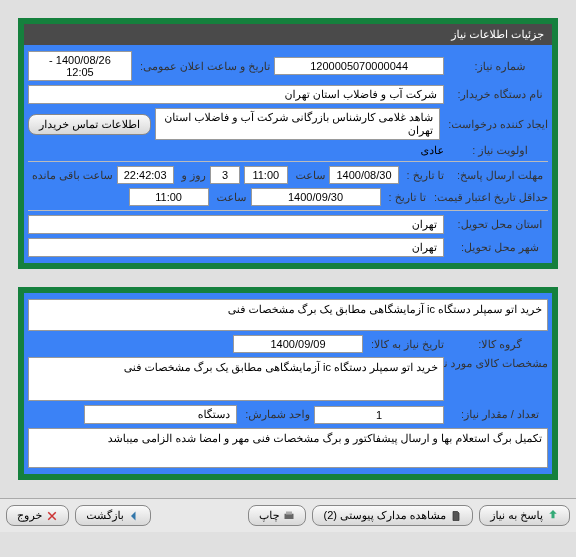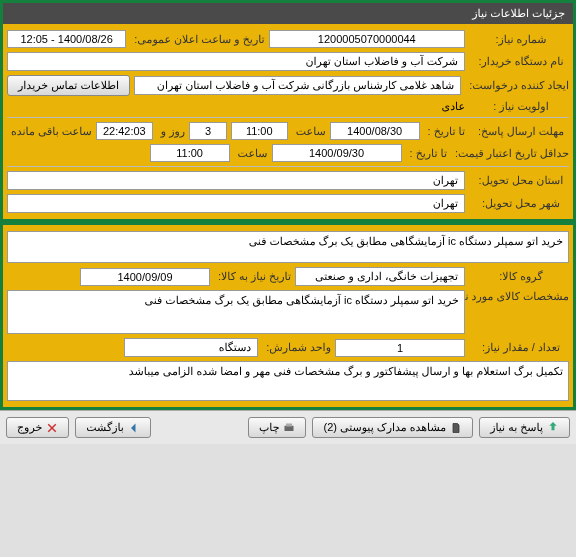--- a/index.html
+++ b/index.html
@@ -4,23 +4,23 @@
 <style>
   * { box-sizing: border-box; margin: 0; padding: 0; }
   body {
     font-family: Tahoma, Arial, sans-serif;
     font-size: 11px;
     background: #e0e0e0;
     direction: rtl;
     width: 576px;
   }
   .panel {
-    border: 3px solid #15803d;
-    margin: 0;
-    background: #eab308;
+    border: 6px solid #15803d;
+    margin: 18px;
+    background: #3b82f6;
   }
   .panel-header {
     background: #4a4a4a;
     color: #fff;
     padding: 4px 8px;
     font-size: 11px;
     text-align: right;
   }
   .panel-body {
     padding: 4px;
@@ -62,21 +62,21 @@
     background: #fff;
     border: 1px solid #999;
     padding: 3px 5px;
     min-height: 32px;
     width: 100%;
     text-align: right;
   }
   .btn {
     background: linear-gradient(#fafafa,#d8d8d8);
     border: 1px solid #888;
-    border-radius: 3px;
+    border-radius: 8px;
     padding: 3px 10px;
     font-size: 11px;
     font-family: inherit;
     cursor: pointer;
     display: inline-flex;
     align-items: center;
     gap: 4px;
   }
   .footer {
     padding: 6px;
@@ -167,35 +167,34 @@
 
 <div class="panel">
   <div class="panel-body">
 
     <div class="row">
       <div class="textarea-box">خرید  اتو سمپلر دستگاه  ic  آزمایشگاهی مطابق یک برگ مشخصات فنی</div>
     </div>
 
     <div class="row">
       <span class="label">گروه کالا:</span>
-      <span class="value-box right" style="width:170px">تجهیزات خانگی، اداری و صنعتی</span>
       <span class="label label-short">تاریخ نیاز به کالا:</span>
       <span class="value-box center w-md">1400/09/09</span>
     </div>
 
     <div class="row" style="align-items:flex-start">
       <span class="label">مشخصات کالای مورد نیاز:</span>
       <div class="textarea-box" style="min-height:44px">خرید  اتو سمپلر دستگاه  ic  آزمایشگاهی مطابق یک برگ مشخصات فنی</div>
     </div>
 
     <div class="row">
       <span class="label">تعداد / مقدار نیاز:</span>
       <span class="value-box center" style="width:130px">1</span>
       <span class="label label-short">واحد شمارش:</span>
-      <span class="value-box right" style="width:134px">دستگاه</span>
+      <span class="value-box right" style="width:153px">دستگاه</span>
     </div>
 
     <div class="row" style="align-items:flex-start">
       <div class="textarea-box" style="min-height:40px">تکمیل برگ استعلام بها و ارسال پیشفاکتور  و برگ مشخصات فنی مهر و امضا شده الزامی میباشد</div>
     </div>
 
   </div>
 </div>
 
 <div class="footer">

